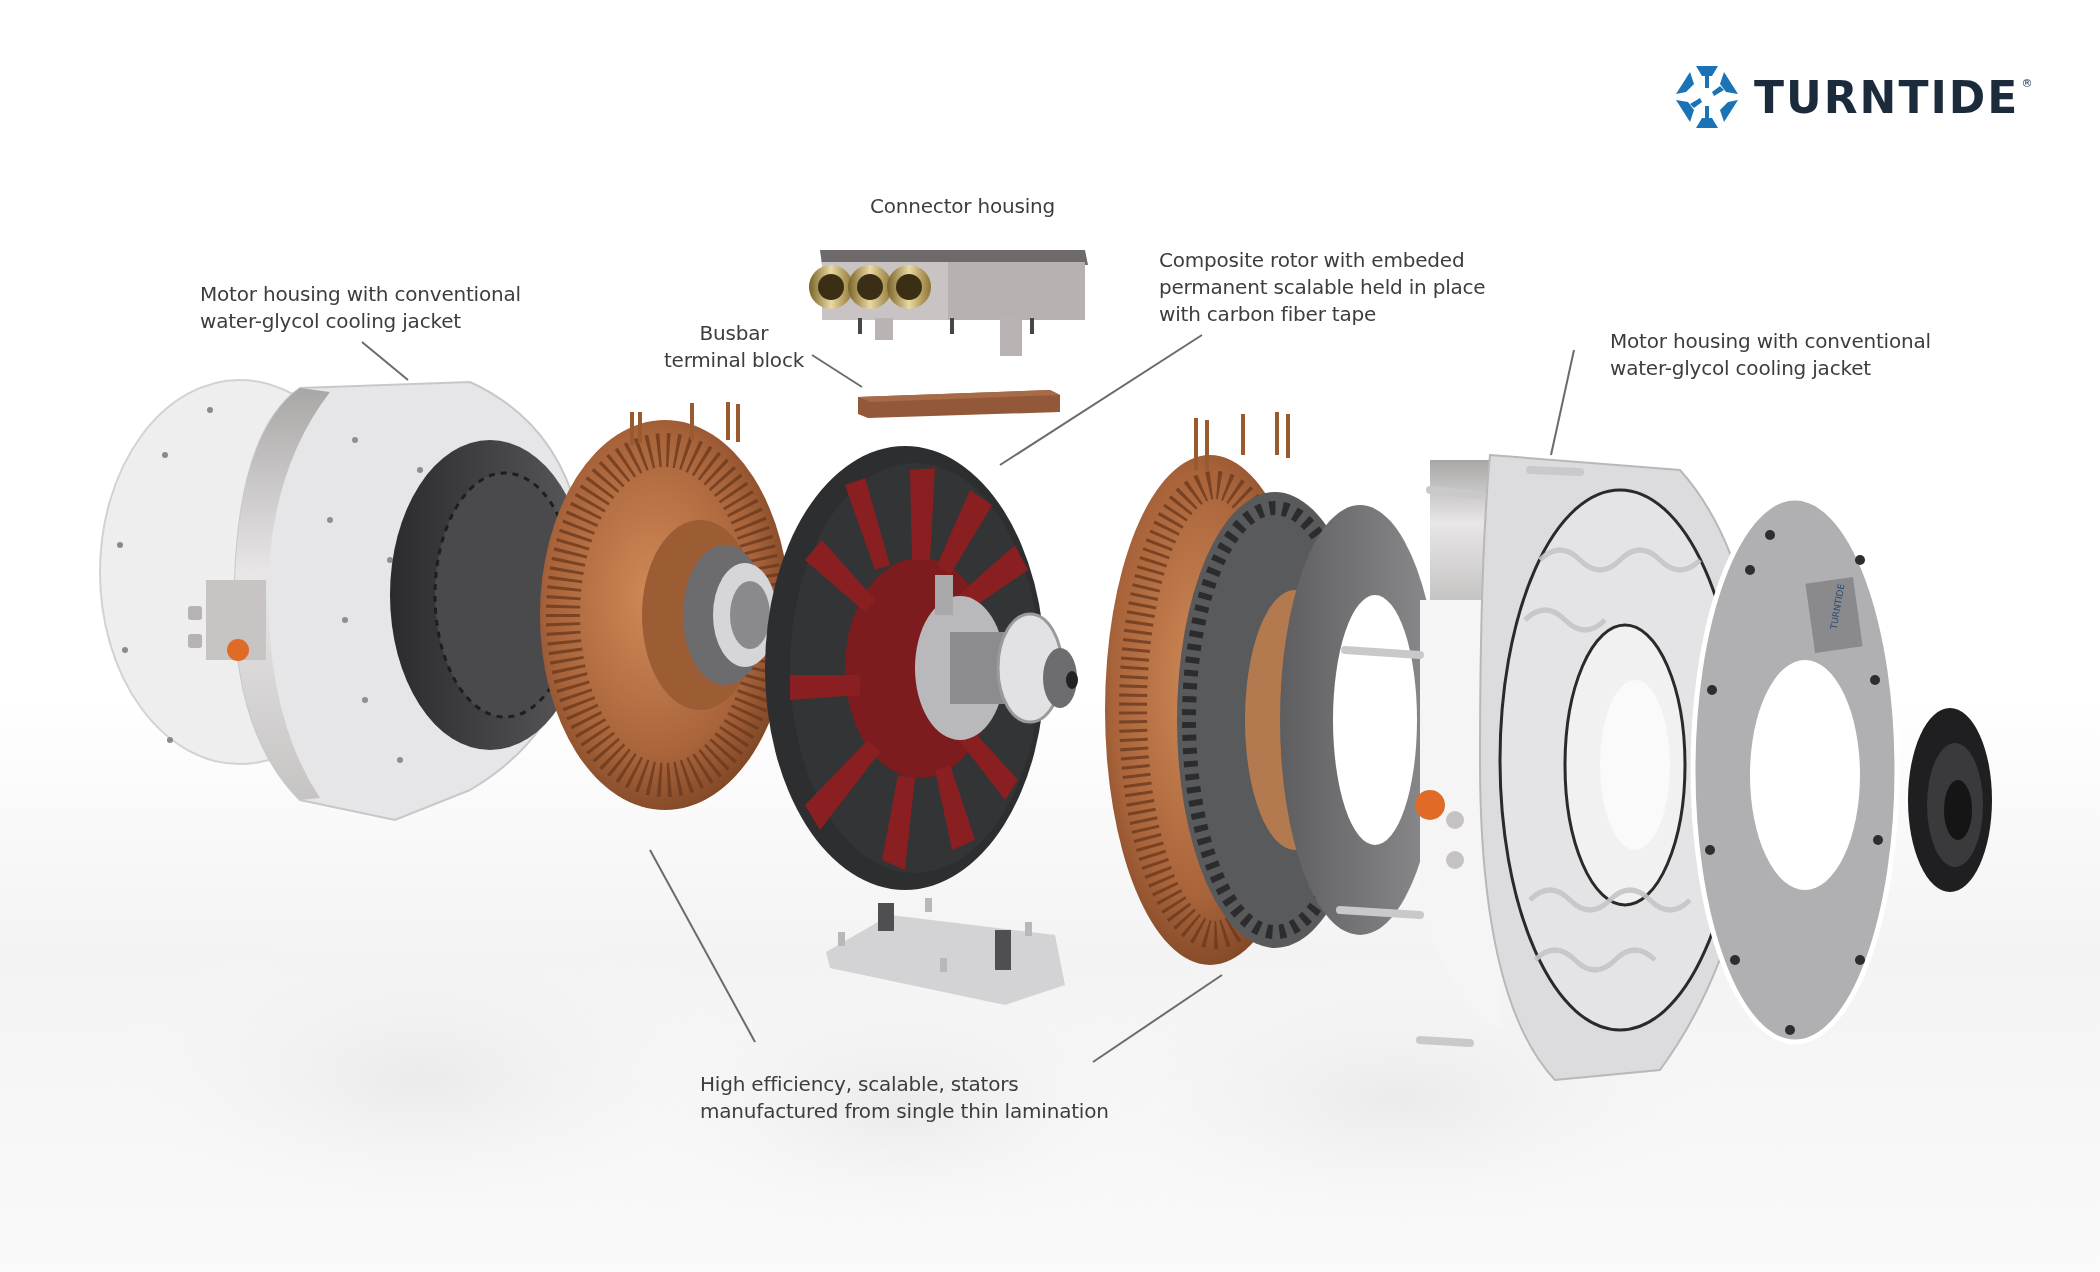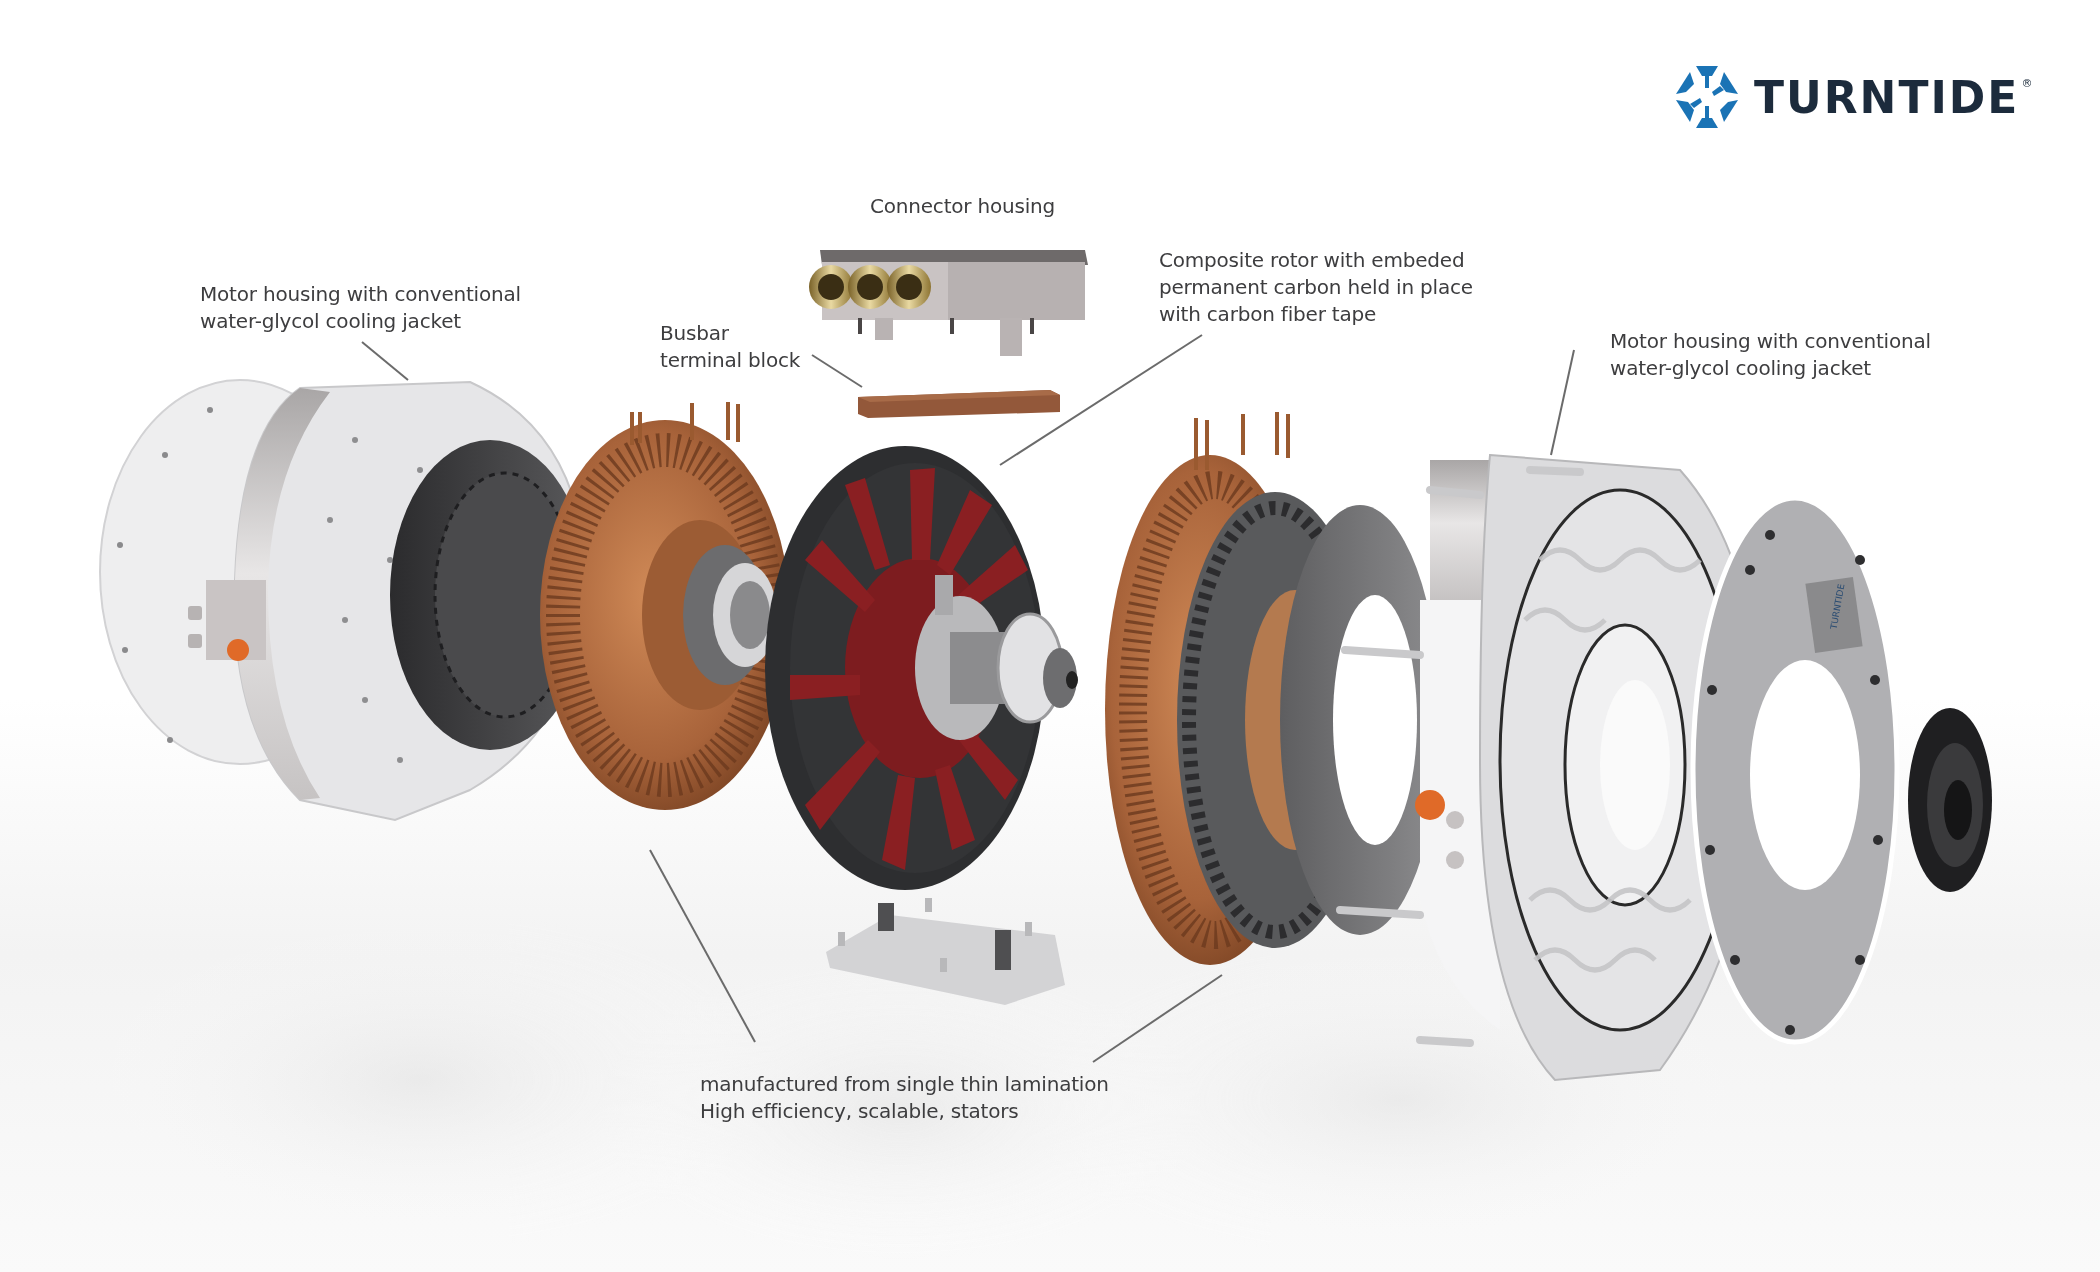--- a/index.html
+++ b/index.html
@@ -1,21 +1,21 @@
 <!DOCTYPE html>
 <html><head>
 <meta charset="utf-8">
 <style>
   html,body{margin:0;padding:0;}
   body{width:2100px;height:1272px;position:relative;overflow:hidden;
        background:linear-gradient(#ffffff 0%,#ffffff 55%,#f3f3f3 75%,#fafafa 100%);
        font-family:"DejaVu Sans","Liberation Sans",sans-serif;}
   .stage{position:absolute;left:0;top:0;width:2100px;height:1272px;}
   .label{position:absolute;color:#3d3d3f;font-size:20px;line-height:27px;letter-spacing:-0.2px;white-space:nowrap;}
-  .label.right{text-align:left;}
+  .label.right{text-align:center;}
   .label.center{text-align:left;}
   .label span{display:block;}
   .logo{position:absolute;left:1672px;top:64px;display:flex;align-items:center;}
   .logo-text{font-family:"DejaVu Sans",sans-serif;font-weight:bold;font-size:44px;color:#1c2b3c;letter-spacing:2px;margin-left:12px;}
   .logo-reg{font-size:11px;color:#1c2b3c;vertical-align:top;position:relative;top:-14px;margin-left:2px;}
   svg.art{position:absolute;left:0;top:0;}
 </style>
 </head>
 <body>
 
@@ -283,37 +283,37 @@
     <span class="logo-text">TURNTIDE</span>
     <span class="logo-reg">®</span>
   </div>
 
   <div class="label center" style="left:870px;top:193px;">
     <span>Connector housing</span>
   </div>
 
   <div class="label" style="left:1127px;top:247px;margin-left:32px;">
     <span>Composite rotor with embeded</span>
-    <span>permanent carbon held in place</span>
+    <span>permanent scalable held in place</span>
     <span>with carbon fiber tape</span>
   </div>
 
   <div class="label right" style="left:660px;top:320px;width:148px;">
     <span>Busbar</span>
     <span>terminal block</span>
   </div>
 
   <div class="label" style="left:200px;top:281px;">
     <span>Motor housing with conventional</span>
     <span>water-glycol cooling jacket</span>
   </div>
 
   <div class="label" style="left:1610px;top:328px;">
     <span>Motor housing with conventional</span>
     <span>water-glycol cooling jacket</span>
   </div>
 
   <div class="label center" style="left:700px;top:1071px;width:420px;">
+    <span>High efficiency, scalable, stators</span>
     <span>manufactured from single thin lamination</span>
-    <span>High efficiency, scalable, stators</span>
   </div>
 
 </div>
 
 </body></html>

